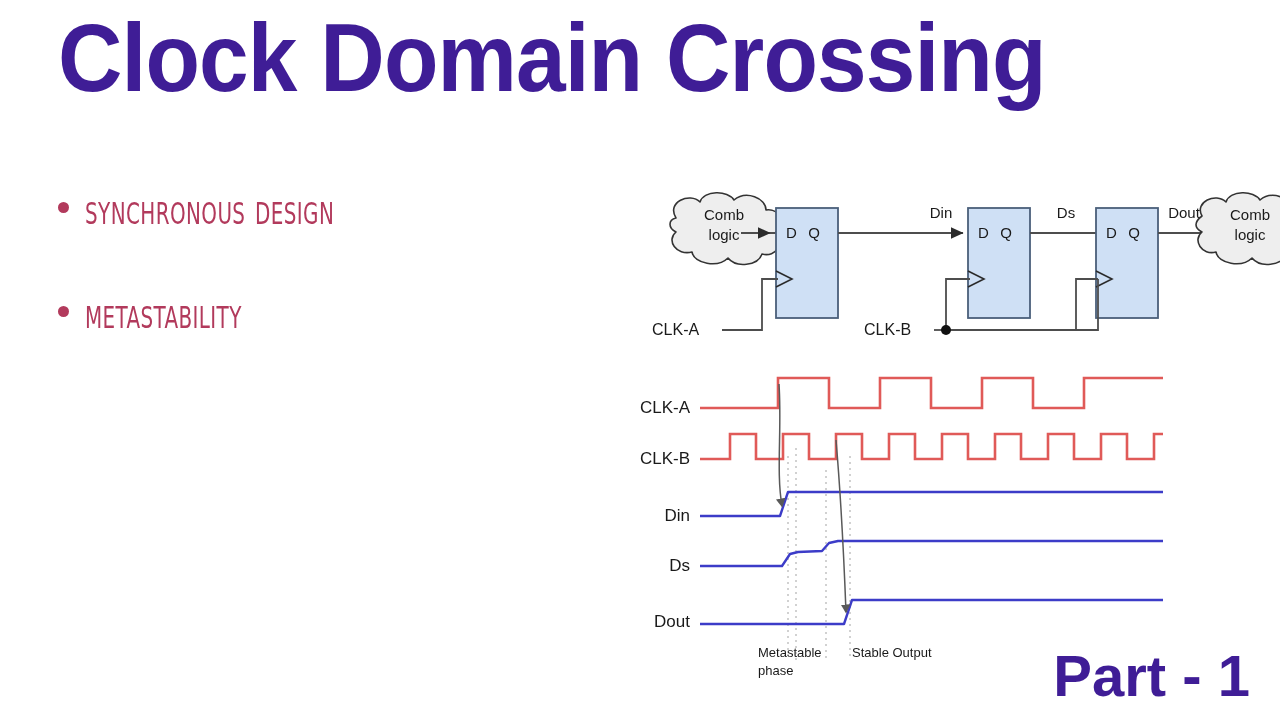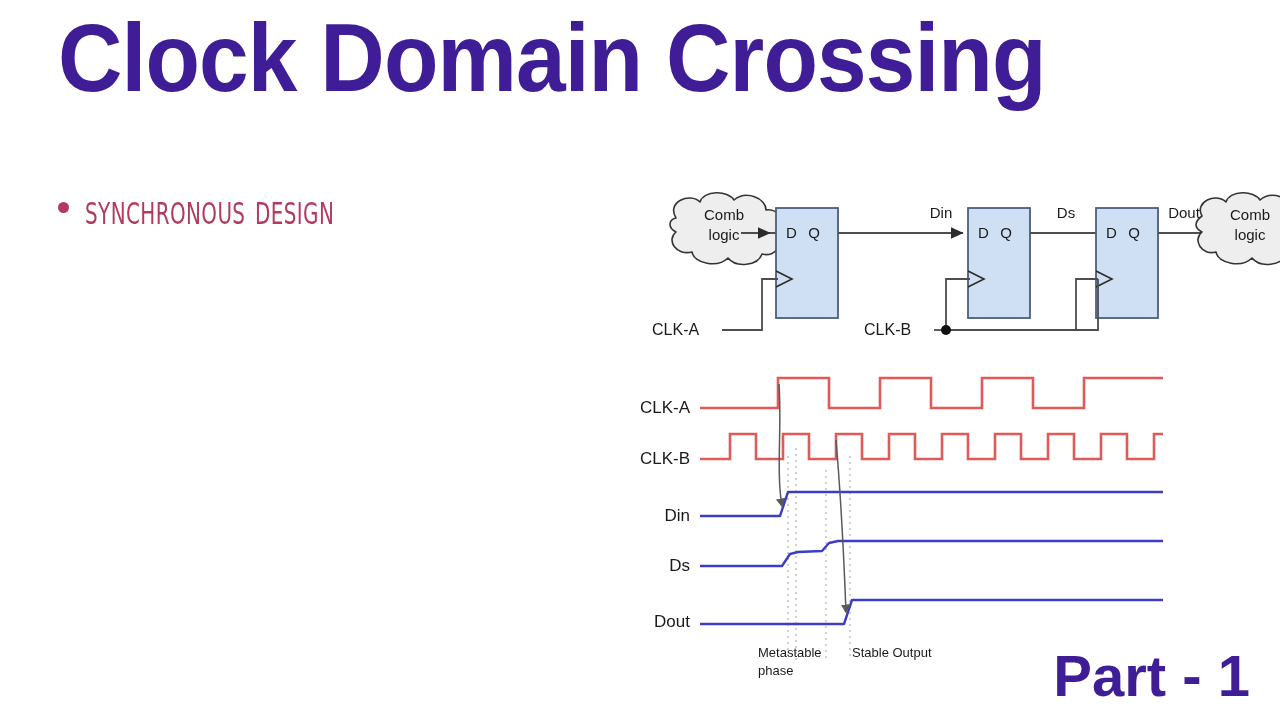--- a/index.html
+++ b/index.html
@@ -103,20 +103,24 @@
 </head>
 <body>
 
 <div id="slide-title">Clock Domain Crossing</div>
 
 <div id="bullet-list">
   <div class="bullet-row">
     <span class="bullet-dot"></span>
     <span class="bullet-text">Synchronous Design</span>
   </div>
+  <div class="bullet-row">
+    <span class="bullet-dot"></span>
+    <span class="bullet-text">Metastability</span>
+  </div>
 </div>
 
 <div id="circuit-figure">
   <svg class="svgfig" width="650" height="160" viewBox="0 0 650 160" xmlns="http://www.w3.org/2000/svg">
     <defs>
       <marker id="arrowWire" markerWidth="7" markerHeight="7" refX="6.2" refY="3" orient="auto">
         <path d="M0,0 L6.5,3 L0,6 z" fill="#2b2b2b"></path>
       </marker>
     </defs>
 

